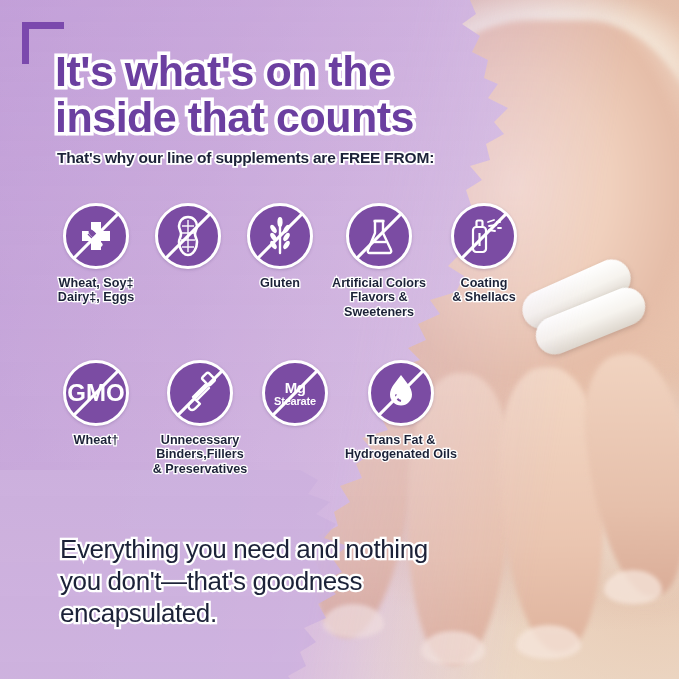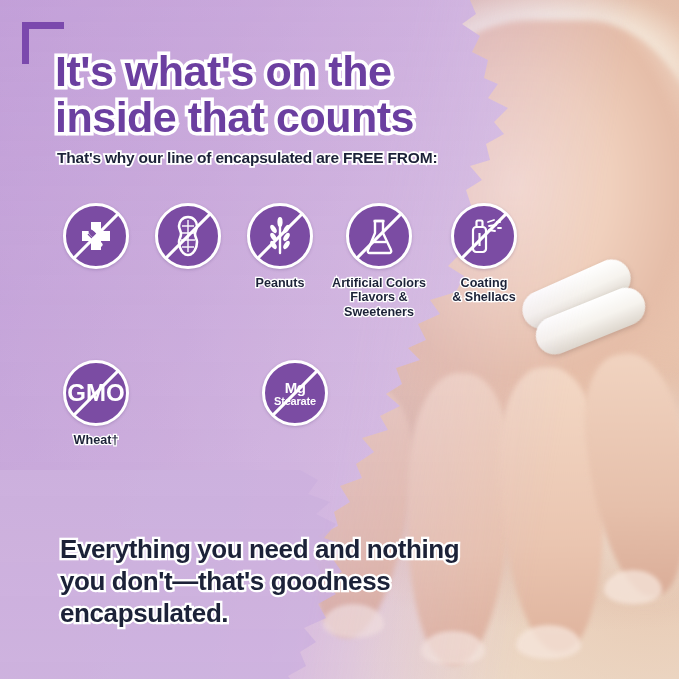--- a/index.html
+++ b/index.html
@@ -125,21 +125,21 @@
   .badge .txt .small{display:block;font-size:11px;margin-top:1px;letter-spacing:-.2px;}
   .badge .gmo{font-size:24px;letter-spacing:0px;}
   .caption{
     margin-top:7px;font-size:12.6px;line-height:14.4px;font-weight:bold;color:#1c2238;
     -webkit-text-stroke:2.6px #ffffff;paint-order:stroke fill;white-space:pre-line;
   }
 
   
   .closing{
     position:absolute;left:60px;top:533px;width:400px;
-    font-size:26px;line-height:32px;font-weight:bold;color:#1c2238;letter-spacing:-.4px;
+    font-size:26px;line-height:32px;font-weight:normal;color:#1c2238;letter-spacing:-.4px;
     -webkit-text-stroke:4.6px #ffffff;paint-order:stroke fill;
   }
 </style>
 </head>
 <body>
 
 <div class="stage">
 
   <div class="photo">
     <div class="bg-base"></div>
@@ -185,38 +185,40 @@
     <path fill="#cbb0dd" opacity="0.92" d="
       M0,470 L300,470 l18,10 l-10,14 l22,8 l-14,12 l20,10 l-12,14 l24,8 l-16,12
       l10,14 l-20,10 l14,12 l-18,10 l8,14 l-22,10 l12,14 l-16,10 l6,14 l-18,10 l10,14
       L0,679 Z"></path>
   </svg>
   <div class="paint-soft"></div>
 
   <div class="bracket"></div>
 
   <div class="headline">It's what's on the inside that counts</div>
-  <div class="subhead">That's why our line of encapsulated are FREE FROM:</div>
+  <div class="subhead">That's why our line of supplements are FREE FROM:</div>
 
   <div class="grid">
 
     <div class="cell" style="left:55px;top:203px;width:82px;">
       <div class="badge">
         <svg width="40" height="40" viewBox="0 0 40 40" aria-hidden="true">
           <path fill="#fff" d="M15 6h10v9h9v10h-9v9H15v-9H6V15h9z"></path>
           <path fill="#7b4ca3" d="M13.5 13.5c3 0 6 2.5 7.5 5.5l-3 3c-3-1.5-5.5-4.5-5.5-7.5z"></path>
           <g stroke="#7b4ca3" stroke-width="1.4">
             <line x1="13" y1="16" x2="19" y2="22"></line>
               <line x1="15" y1="14" x2="21" y2="20"></line>
             <line x1="12" y1="18" x2="17" y2="23"></line>
           </g>
           <path fill="#fff" d="M20.5 21.5l5.5 5.5a2.3 2.3 0 1 1-3.3 3.3l-5.5-5.5z"></path>
         </svg>
         <div class="slash"></div>
       </div>
+      <div class="caption">Wheat, Soy‡
+Dairy‡, Eggs</div>
     </div>
 
     <div class="cell" style="left:147px;top:203px;width:82px;">
       <div class="badge">
         <svg width="34" height="42" viewBox="0 0 34 42" aria-hidden="true">
           <path fill="none" stroke="#fff" stroke-width="2.6" d="M17 2c6 0 9 5 9 9 0 3-2 5-2 8s2 5 2 8c0 5-3 13-9 13s-9-8-9-13c0-3 2-5 2-8s-2-5-2-8c0-4 3-9 9-9z"></path>
           <g stroke="#fff" stroke-width="1.5" opacity=".95">
             <line x1="11" y1="11" x2="23" y2="11"></line>
               <line x1="10" y1="18" x2="24" y2="18"></line>
             <line x1="10" y1="25" x2="24" y2="25"></line>
@@ -239,21 +241,21 @@
             <ellipse cx="10.5" cy="14" rx="2.4" ry="4.6" transform="rotate(-32 10.5 14)"></ellipse>
             <ellipse cx="23.5" cy="14" rx="2.4" ry="4.6" transform="rotate(32 23.5 14)"></ellipse>
             <ellipse cx="10.5" cy="22" rx="2.4" ry="4.6" transform="rotate(-32 10.5 22)"></ellipse>
             <ellipse cx="23.5" cy="22" rx="2.4" ry="4.6" transform="rotate(32 23.5 22)"></ellipse>
             <ellipse cx="10.5" cy="30" rx="2.4" ry="4.6" transform="rotate(-32 10.5 30)"></ellipse>
             <ellipse cx="23.5" cy="30" rx="2.4" ry="4.6" transform="rotate(32 23.5 30)"></ellipse>
           </g>
         </svg>
         <div class="slash"></div>
       </div>
-      <div class="caption">Peanuts</div>
+      <div class="caption">Gluten</div>
     </div>
 
     <div class="cell" style="left:331px;top:203px;width:96px;">
       <div class="badge">
         <svg width="38" height="40" viewBox="0 0 38 40" aria-hidden="true">
           <g fill="none" stroke="#fff" stroke-width="2.4" stroke-linejoin="round">
             <path d="M15 5h8v12l8 17a2 2 0 0 1-1.8 3H9.8A2 2 0 0 1 8 34l7-17z"></path>
             <line x1="13.5" y1="5" x2="24.5" y2="5"></line>
             <line x1="11.5" y1="26" x2="26.5" y2="26"></line>
           </g>
@@ -290,29 +292,56 @@
     <div class="cell" style="left:55px;top:360px;width:82px;">
       <div class="badge">
         <div class="txt">
           <span class="gmo">GMO</span>
         </div>
         <div class="slash"></div>
       </div>
       <div class="caption">Wheat†</div>
     </div>
 
+    <div class="cell" style="left:150px;top:360px;width:100px;">
+      <div class="badge">
+        <svg width="42" height="44" viewBox="0 0 42 44" aria-hidden="true">
+          <g fill="none" stroke="#fff" stroke-width="2.4" stroke-linejoin="round" stroke-linecap="round">
+            <rect x="24" y="3.5" width="11" height="9" rx="2" transform="rotate(45 29.5 8)"></rect>
+            <path d="M26.5 13.5 14 26"></path>
+            <path d="M30 17 17.5 29.5"></path>
+            <path d="M15.5 27.5 11 32c-2 2-2 4.2-.4 5.8 1.6 1.6 3.8 1.6 5.8-.4l4.5-4.5z"></path>
+          </g>
+        </svg>
+        <div class="slash"></div>
+      </div>
+      <div class="caption">Unnecessary
+Binders,Fillers
+&amp; Preservatives</div>
+    </div>
 
     <div class="cell" style="left:252px;top:360px;width:86px;">
       <div class="badge">
         <div class="txt">
           <span class="big">Mg</span>
           <span class="small">Stearate</span>
         </div>
         <div class="slash"></div>
       </div>
     </div>
 
+    <div class="cell" style="left:345px;top:360px;width:112px;">
+      <div class="badge">
+        <svg width="34" height="42" viewBox="0 0 34 42" aria-hidden="true">
+          <path fill="#fff" d="M17 3c5 7 11 12.5 11 19.5A11 11 0 0 1 6 22.5C6 15.5 12 10 17 3z"></path>
+          <path fill="none" stroke="#7b4ca3" stroke-width="2" d="M12 22.5c0 3.2 2.2 5.8 5 6.4"></path>
+        </svg>
+        <div class="slash"></div>
+      </div>
+      <div class="caption">Trans Fat &amp;
+Hydrogenated Oils</div>
+    </div>
 
   </div>
 
   <div class="closing">Everything you need and nothing you don't—that's goodness encapsulated.</div>
 
 </div>
 
 </body></html>

